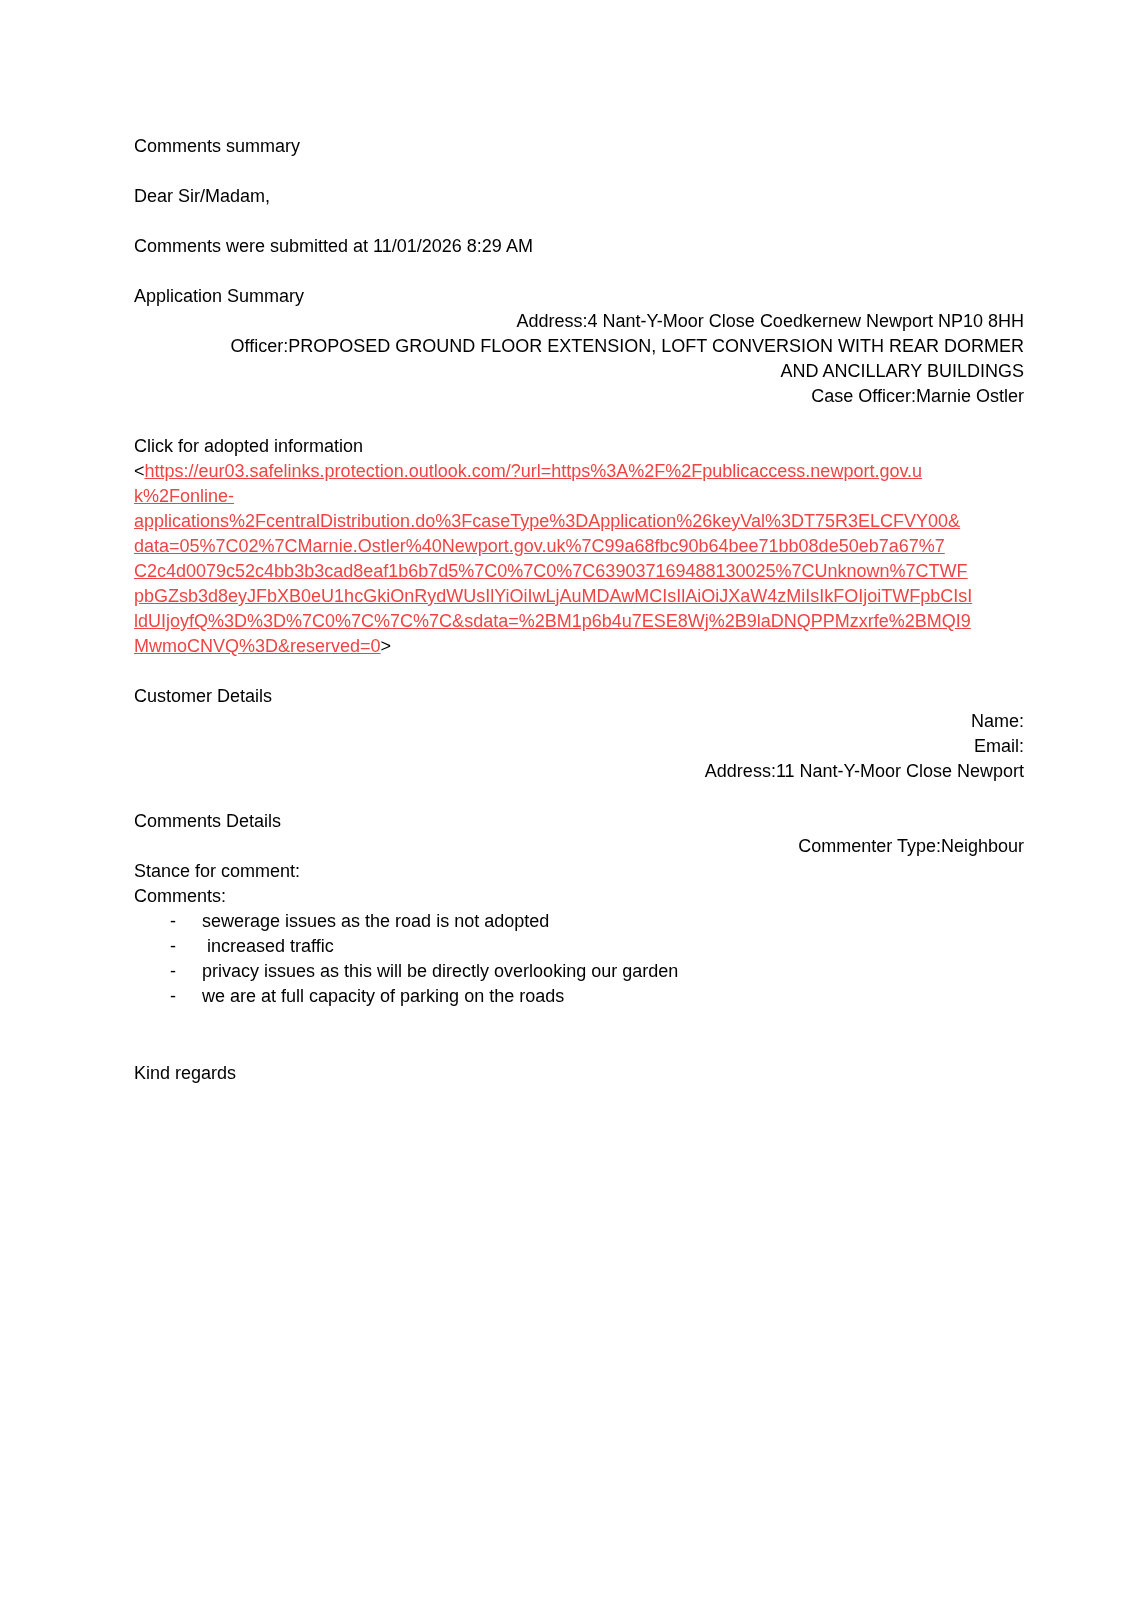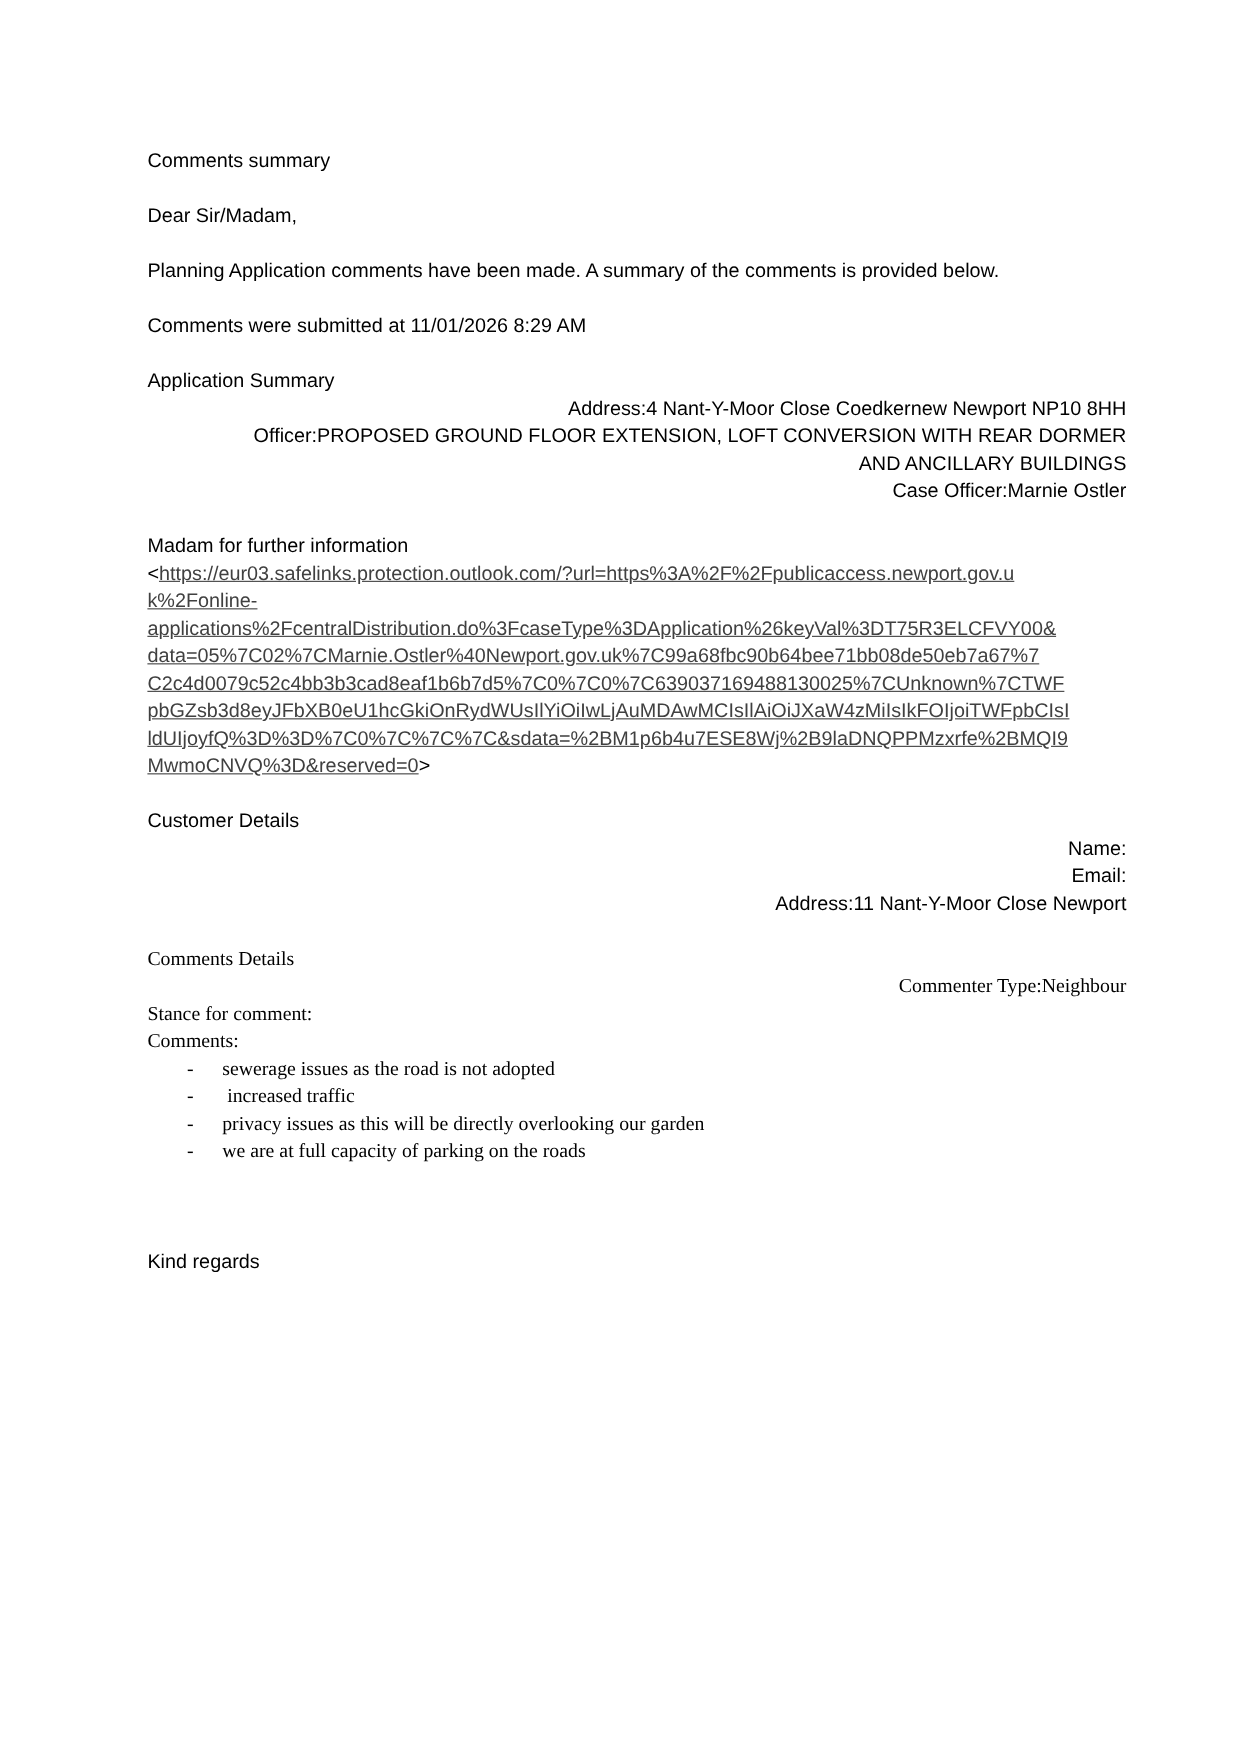--- a/index.html
+++ b/index.html
@@ -13,66 +13,65 @@
     line-height: 25px;
     color: #000000;
   }
   .page {
     width: 1132px;
     height: 1599px;
     padding: 134px 108px 0 134px;
   }
   .content { width: 890px; }
   .block { margin-bottom: 25px; }
-  .block-lg { margin-bottom: 76px; font-family: Liberation Serif, serif; }
+  .block-lg { margin-bottom: 52px; }
   p { margin: 0; }
   .row { margin: 0; text-align: right; }
   .label { display: inline-block; width: 134px; vertical-align: top; }
   .label-wide { display: inline-block; width: 200px; vertical-align: top; }
   .link-line { display: block; }
   a.url {
-    color: #404040;
+    color: #ef4444;
     text-decoration: underline;
     cursor: pointer;
     white-space: nowrap;
   }
   .bracket { color: #000000; text-decoration: none; }
   .bullet { display: flex; padding-left: 36px; }
   .dash { flex: 0 0 32px; }
   .bullet-text { white-space: pre-wrap; text-align: right; }
 </style>
 </head>
 <body>
 
 <div class="page">
   <div class="content">
 
     <p class="block">Comments summary</p>
 
     <p class="block">Dear Sir/Madam,</p>
 
-    <p class="block">Planning Application comments have been made. A summary of the comments is provided below.</p>
 
     <p class="block">Comments were submitted at 11/01/2026 8:29 AM</p>
 
     <div class="block">
       <p>Application Summary</p>
       <p class="row">
         <span class="label">Address:</span><span>4 Nant-Y-Moor Close Coedkernew Newport NP10 8HH</span>
       </p>
       <p class="row">
         <span class="label">Officer:</span><span>PROPOSED GROUND FLOOR EXTENSION, LOFT CONVERSION WITH REAR DORMER AND ANCILLARY BUILDINGS</span>
       </p>
       <p class="row">
         <span class="label">Case Officer:</span><span>Marnie Ostler</span>
       </p>
     </div>
 
     <div class="block">
-      <p>Madam for further information</p>
+      <p>Click for adopted information</p>
       <p>
         <span class="link-line"><span class="bracket">&lt;</span><a class="url">https://eur03.safelinks.protection.outlook.com/?url=https%3A%2F%2Fpublicaccess.newport.gov.u</a></span>
         <span class="link-line"><a class="url">k%2Fonline-</a></span>
         <span class="link-line"><a class="url">applications%2FcentralDistribution.do%3FcaseType%3DApplication%26keyVal%3DT75R3ELCFVY00&amp;</a></span>
         <span class="link-line"><a class="url">data=05%7C02%7CMarnie.Ostler%40Newport.gov.uk%7C99a68fbc90b64bee71bb08de50eb7a67%7</a></span>
         <span class="link-line"><a class="url">C2c4d0079c52c4bb3b3cad8eaf1b6b7d5%7C0%7C0%7C639037169488130025%7CUnknown%7CTWF</a></span>
         <span class="link-line"><a class="url">pbGZsb3d8eyJFbXB0eU1hcGkiOnRydWUsIlYiOiIwLjAuMDAwMCIsIlAiOiJXaW4zMiIsIkFOIjoiTWFpbCIsI</a></span>
         <span class="link-line"><a class="url">ldUIjoyfQ%3D%3D%7C0%7C%7C%7C&amp;sdata=%2BM1p6b4u7ESE8Wj%2B9laDNQPPMzxrfe%2BMQI9</a></span>
         <span class="link-line"><a class="url">MwmoCNVQ%3D&amp;reserved=0</a><span class="bracket">&gt;</span></span>
       </p>

